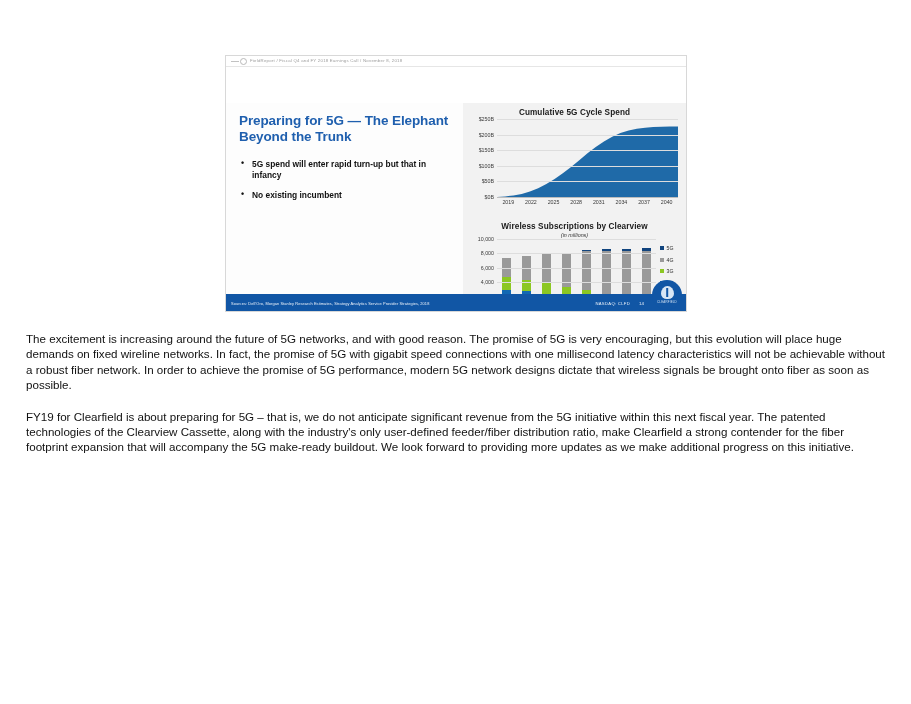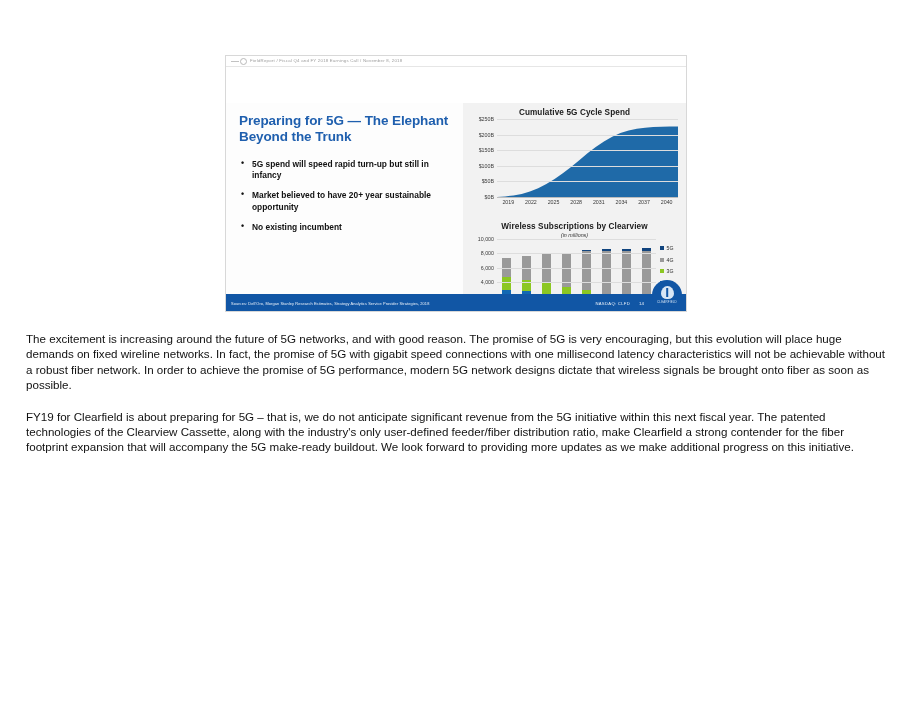--- a/index.html
+++ b/index.html
@@ -333,22 +333,21 @@
     <span class="breadcrumb-dash"></span>
     <span class="breadcrumb-dot"></span>
     <span class="breadcrumb-text">FieldReport  /  Fiscal Q4 and FY 2018 Earnings Call  /  November 8, 2018</span>
   </div>
 
   <div class="slide-body">
 
     <div class="slide-left">
       <h1 class="slide-title">Preparing for 5G — The Elephant Beyond the Trunk</h1>
       <ul class="bullets">
-        <li class="bullet">5G spend will speed rapid turn-up but still in infancy</li>
-        <li class="bullet">Market believed to have 20+ year sustainable opportunity</li>
+        <li class="bullet">5G spend will enter rapid turn-up but that in infancy</li>
         <li class="bullet">No existing incumbent</li>
       </ul>
     </div>
 
     <div class="slide-right">
 
       <div class="chart-block" id="chart-area-block">
         <div class="chart-title">Cumulative 5G Cycle Spend</div>
         <div class="plot-wrap" id="area-plot-wrap" style="top:14px; height:78px;">
           <div class="y-labels" id="area-y-labels">

